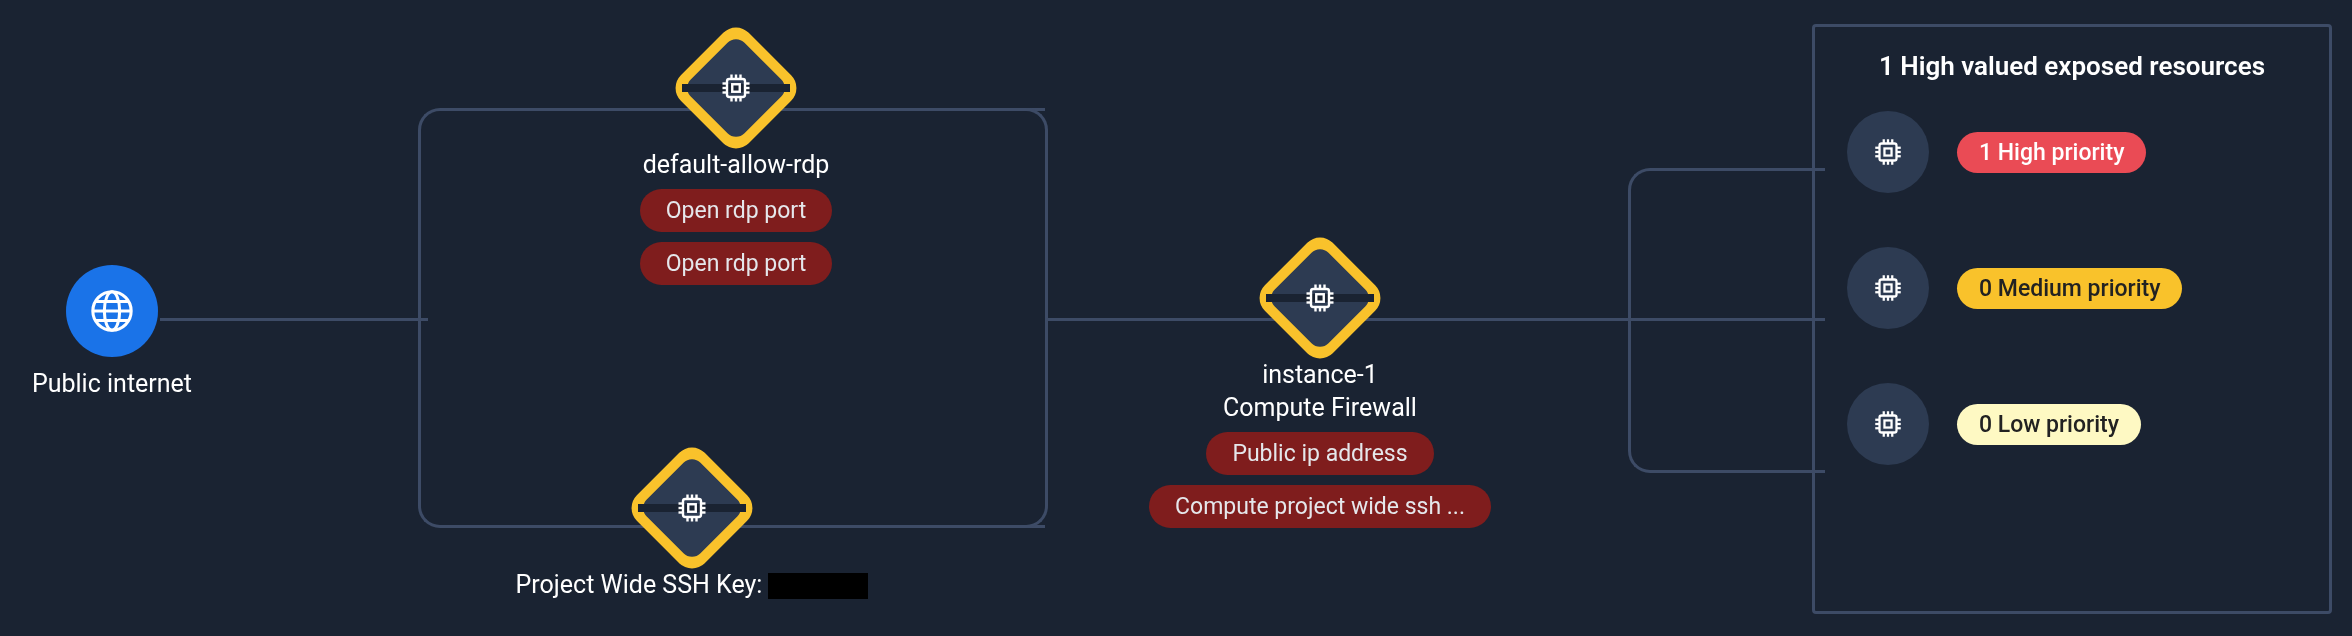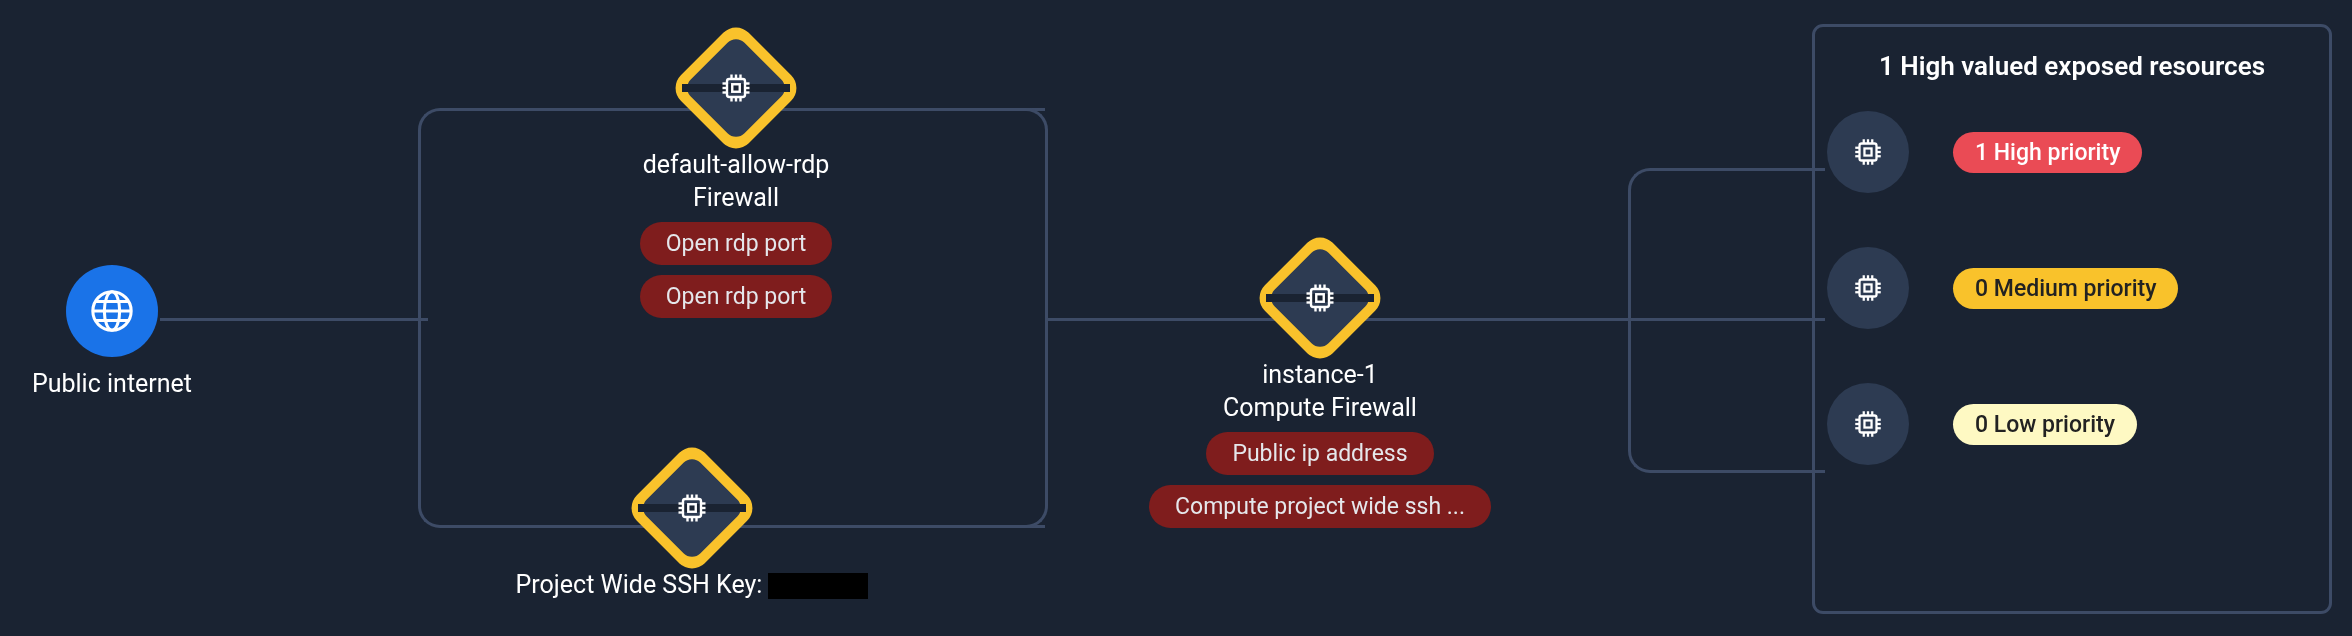--- a/index.html
+++ b/index.html
@@ -47,24 +47,24 @@
 
 
 .pill {
   display: inline-block; background: #7f1d1d; color: #e5e7eb;
   padding: 8px 26px; border-radius: 24px; font-size: 23px; margin-top: 10px;
 }
 
 
 .panel {
   position: absolute; right: 20px; top: 24px; width: 520px; height: 590px;
-  border: 3px solid #3d4b66; border-radius: 11px; padding: 24px 12px;
+  border: 3px solid #3d4b66; border-radius: 4px; padding: 24px 32px;
 }
 .panel-title { font-size: 26px; font-weight: 600; text-align: center; margin-bottom: 30px; }
-.panel-row { display: flex; align-items: center; gap: 44px; margin: 24px 0 54px; }
+.panel-row { display: flex; align-items: center; gap: 28px; margin: 24px 0 54px; }
 .panel-row:last-child { margin-bottom: 0; }
 .panel-circle {
   width: 82px; height: 82px; background: #2d3b52; border-radius: 50%;
   display: flex; align-items: center; justify-content: center; flex-shrink: 0;
 }
 .badge {
   padding: 7px 22px; border-radius: 22px; font-size: 23px; font-weight: 500;
 }
 .badge-high { background: #ea4b55; color: #fff; }
 .badge-med { background: #f9c22b; color: #222; }
@@ -132,21 +132,20 @@
           <line x1="3" y1="9" x2="6" y2="9"></line>
             <line x1="3" y1="12" x2="6" y2="12"></line>
             <line x1="3" y1="15" x2="6" y2="15"></line>
           <line x1="18" y1="9" x2="21" y2="9"></line>
             <line x1="18" y1="12" x2="21" y2="12"></line>
             <line x1="18" y1="15" x2="21" y2="15"></line>
         </svg>
       </div>
     </div>
     <div class="node-title">default-allow-rdp</div>
-    <div class="node-sub">Firewall</div>
     <div><span class="pill">Open rdp port</span></div>
     <div><span class="pill">Open rdp port</span></div>
   </div>
 
   <div class="diamond-wrap" style="left:472px; top:460px; width:440px;">
     <div class="diamond">
       <div class="diamond-gap-h"></div>
       <div class="diamond-icon">
         <svg width="36" height="36" viewBox="0 0 24 24" fill="none" stroke="#fff" stroke-width="1.6">
           <rect x="6" y="6" width="12" height="12" rx="1.5"></rect>

